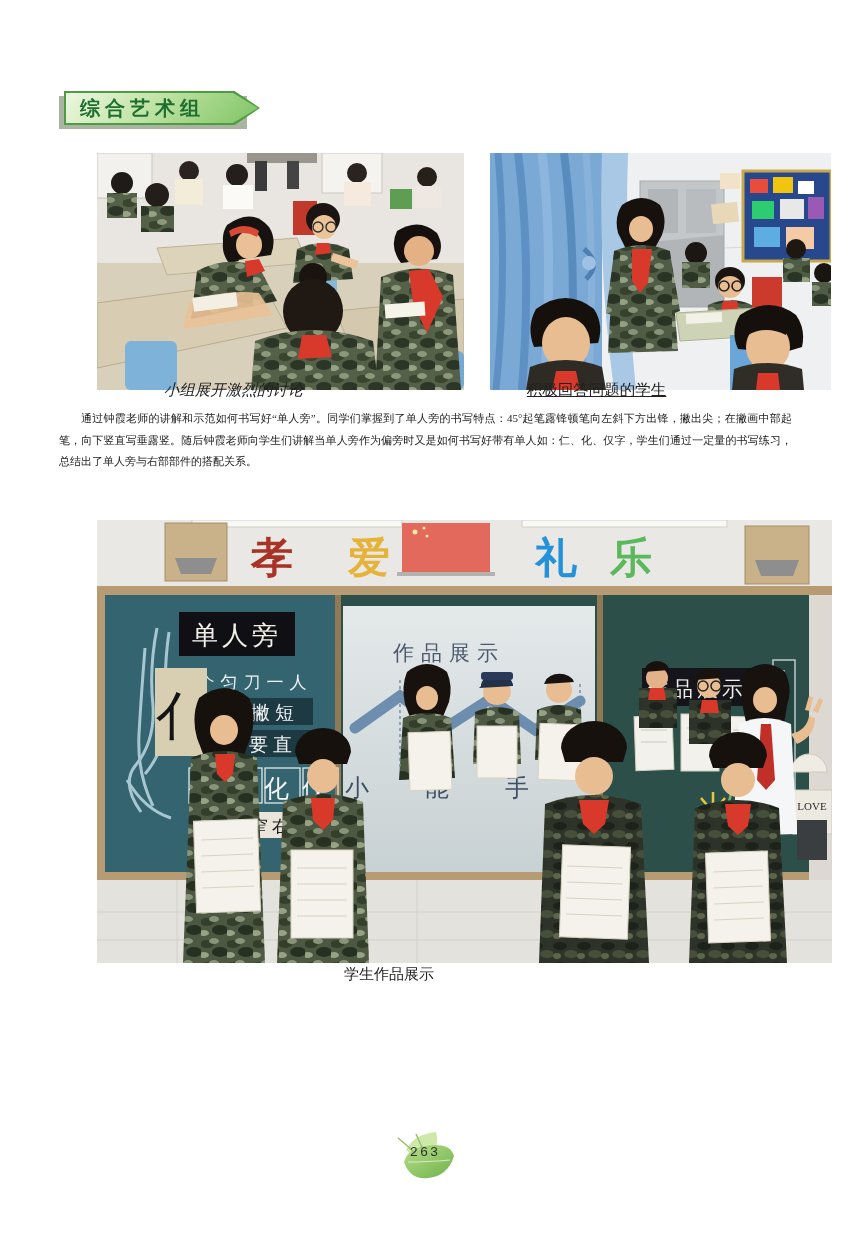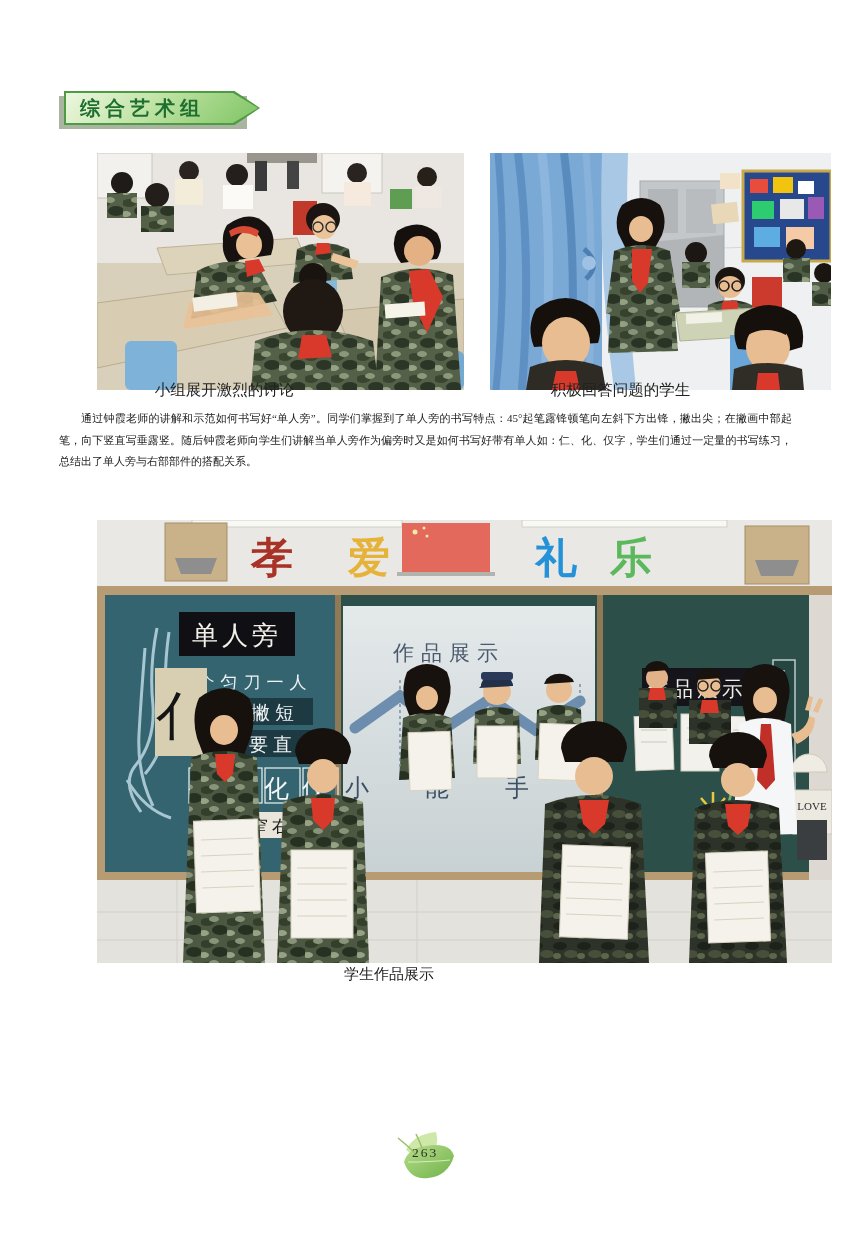--- a/index.html
+++ b/index.html
@@ -18,35 +18,35 @@
   .banner-fill span{margin-left:14px;font-size:20px;font-weight:bold;color:#1d6e2f;letter-spacing:5px;white-space:nowrap;}
 
   
   .photo{position:absolute;overflow:hidden;background:#dcdcd8;}
   .photo svg{display:block;width:100%;height:100%;}
   .photo-left{left:57px;top:133px;width:367px;height:237px;}
   .photo-right{left:450px;top:133px;width:341px;height:237px;}
   .big-photo{left:57px;top:500px;width:735px;height:443px;}
 
   .caption{position:absolute;top:376px;font-size:15.5px;color:#222;text-align:center;}
-  .cap-left{left:41px;width:367px;}
-  .cap-right{left:450px;width:341px;}
+  .cap-left{left:50px;width:367px;font-style:italic;}
+  .cap-right{left:426px;width:341px;text-decoration:underline;}
   .cap-works{position:absolute;top:961px;left:0;width:778px;text-align:center;font-size:15px;color:#222;}
 
   
   .para{margin:0;font-size:11px;line-height:21.7px;text-align:justify;text-indent:2em;
         font-family:"Liberation Serif","DejaVu Serif",serif;color:#1a1a1a;}
   #para1{position:absolute;left:59px;top:404px;width:733px;}
   .paras-bottom{position:absolute;left:59px;top:985px;width:733px;}
 
   
   .footer-leaf{position:absolute;top:1124px;left:50%;transform:translateX(-50%);width:66px;height:52px;}
   .footer-leaf svg{display:block;}
   .page-num{position:absolute;left:0;top:17px;width:100%;text-align:center;
-        font-family:Liberation Serif, serif;font-size:13.5px;color:#2e2e2e;letter-spacing:2px;}
+        font-family:Liberation Mono, monospace;font-size:13.5px;color:#2e2e2e;letter-spacing:2px;}
 
   svg text{font-family:"Liberation Serif","DejaVu Serif",serif;}
 </style>
 </head>
 <body>
 
 <div class="page">
 
   <div class="banner">
     <div class="banner-shadow"></div>

